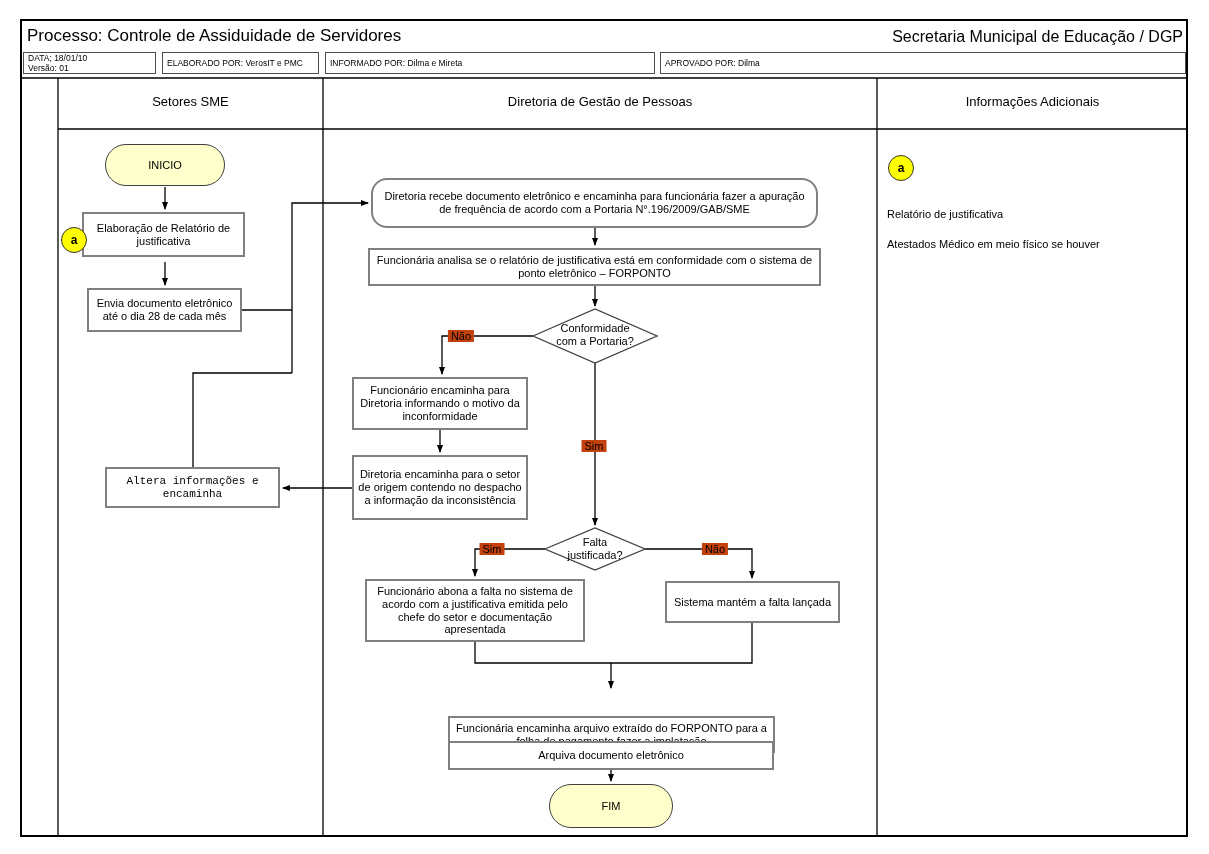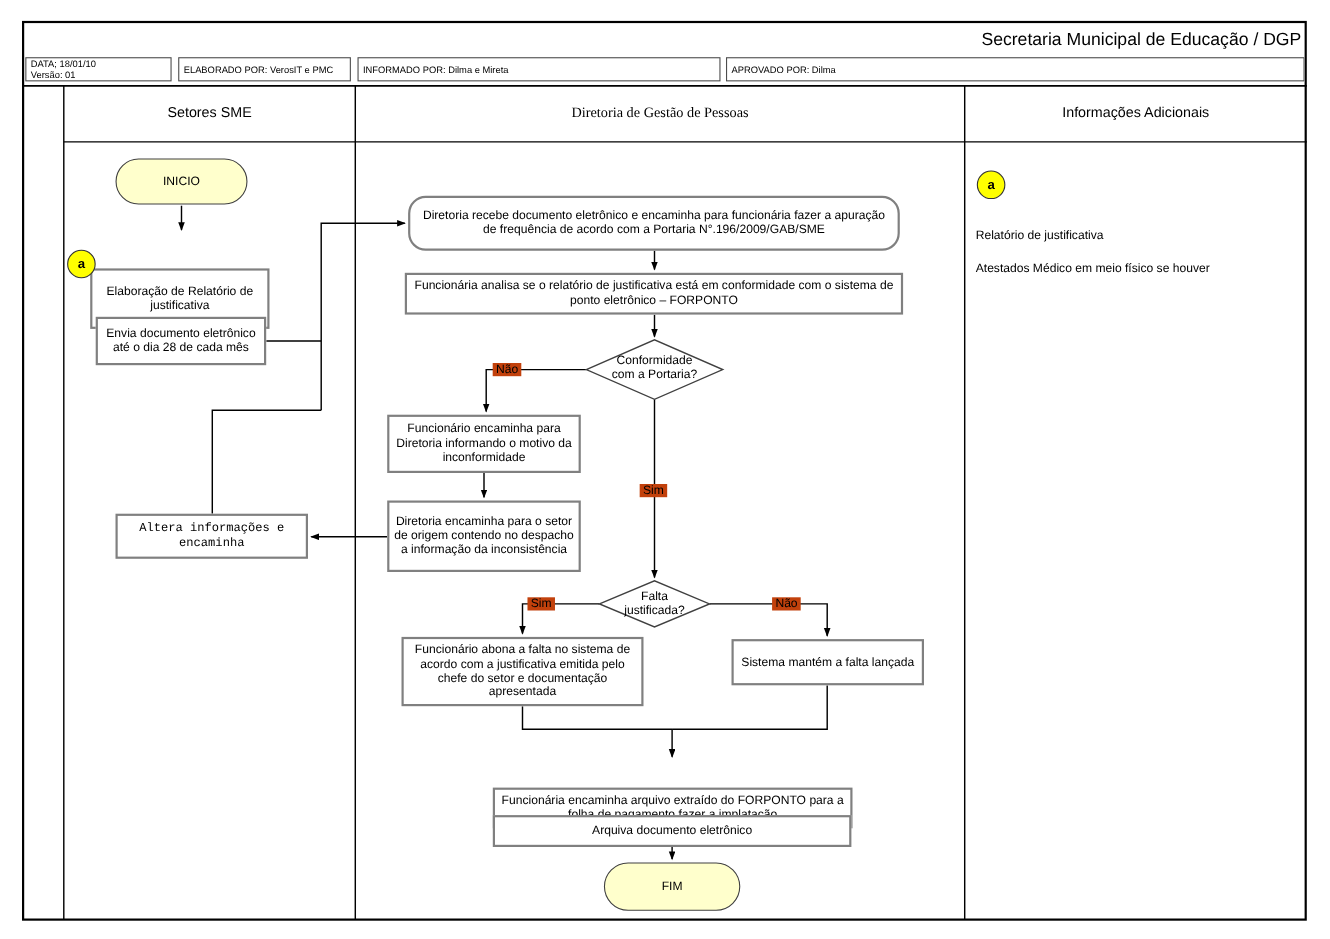--- a/index.html
+++ b/index.html
@@ -73,42 +73,43 @@
       <path d="M752,623 L752,663 L611,663"></path>
       <path d="M611,663 L611,688" marker-end="url(#arw)"></path>
       <path d="M611,728 L611,738" marker-end="url(#arw)"></path>
       <path d="M611,770 L611,781" marker-end="url(#arw)"></path>
     </g>
 
     <polygon points="533,336 595,309 657,336 595,363" fill="#fff" stroke="#404040" stroke-width="1.3"></polygon>
     <polygon points="545,549 595,528 645,549 595,570" fill="#fff" stroke="#404040" stroke-width="1.3"></polygon>
   </svg>
 
+  <div class="abs proc-title">Processo: Controle de Assiduidade de Servidores</div>
   <div class="abs org-title">Secretaria Municipal de Educação / DGP</div>
 
   <div class="abs meta-box" style="left:23px;width:133px;">
     <span>DATA; 18/01/10</span>
     <span>Versão: 01</span>
   </div>
   <div class="abs meta-box" style="left:162px;width:157px;">
     <span>ELABORADO POR: VerosIT e PMC</span>
   </div>
   <div class="abs meta-box" style="left:325px;width:330px;">
     <span>INFORMADO POR: Dilma e Mireta</span>
   </div>
   <div class="abs meta-box" style="left:660px;width:526px;">
     <span>APROVADO POR: Dilma</span>
   </div>
 
   <div class="abs lane-title" style="left:58px;width:265px;">Setores SME</div>
-  <div class="abs lane-title" style="left:323px;width:554px;font-family:Liberation Serif, serif;">Diretoria de Gestão de Pessoas</div>
+  <div class="abs lane-title" style="left:323px;width:554px;">Diretoria de Gestão de Pessoas</div>
   <div class="abs lane-title" style="left:877px;width:311px;">Informações Adicionais</div>
 
   <div class="abs terminator" style="left:105px;top:144px;width:120px;height:42px;">INICIO</div>
-  <div class="abs box" style="left:82px;top:212px;width:163px;height:55px;margin-top:32px;">Elaboração de Relatório de justificativa</div>
+  <div class="abs box" style="left:82px;top:212px;width:163px;height:45px;">Elaboração de Relatório de justificativa</div>
   <div class="abs box" style="left:87px;top:288px;width:155px;height:44px;">Envia documento eletrônico até o dia 28 de cada mês</div>
   <div class="abs box" style="left:105px;top:467px;width:175px;height:41px;font-family:Liberation Mono, monospace;">Altera informações e encaminha</div>
 
   <div class="abs box" style="left:371px;top:178px;width:447px;height:50px;border-radius:16px;">Diretoria recebe documento eletrônico e encaminha para funcionária fazer a apuração de frequência de acordo com a Portaria N°.196/2009/GAB/SME</div>
   <div class="abs box" style="left:368px;top:248px;width:453px;height:38px;">Funcionária analisa se o relatório de justificativa está em conformidade com o sistema de ponto eletrônico – FORPONTO</div>
   <div class="abs diamond-label" style="left:550px;top:322px;width:90px;">Conformidade com a Portaria?</div>
   <div class="abs box" style="left:352px;top:377px;width:176px;height:53px;">Funcionário encaminha para Diretoria informando o motivo da inconformidade</div>
   <div class="abs box" style="left:352px;top:455px;width:176px;height:65px;">Diretoria encaminha para o setor de origem contendo no despacho a informação da inconsistência</div>
   <div class="abs diamond-label" style="left:559px;top:536px;width:72px;">Falta justificada?</div>
   <div class="abs box" style="left:365px;top:579px;width:220px;height:63px;">Funcionário abona a falta no sistema de acordo com a justificativa emitida pelo chefe do setor e documentação apresentada</div>

